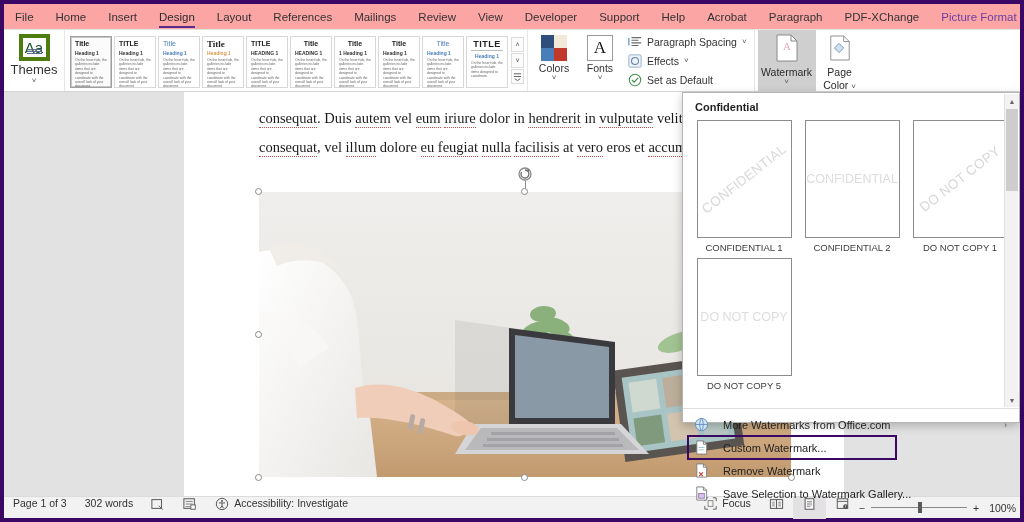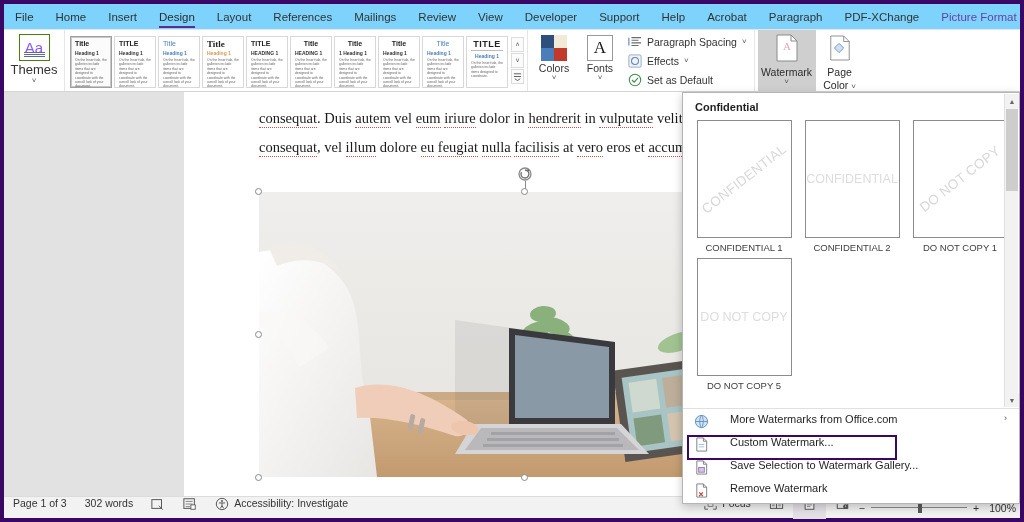--- a/index.html
+++ b/index.html
@@ -10,21 +10,21 @@
   }
   #app {
     position: absolute; inset: 0;
     border: 4px solid #3b0764;
     background: #ffffff;
   }
 
   
   .tabbar {
     position: absolute; left: 0; top: 0; right: 0; height: 26px;
-    background: #7dd3fc; display: flex; align-items: center;
+    background: #fca5a5; display: flex; align-items: center;
     border-bottom: 1px solid #e4e4e4;
   }
   .tab {
     font-size: 11.5px; color: #333333; padding: 5px 11px 4px;
     white-space: nowrap; position: relative; line-height: 15px;
   }
   .tab.active { color: #2b2b2b; }
   .tab.active::after {
     content: ""; position: absolute; left: 11px; right: 11px; bottom: 1px;
     height: 2px; background: #5b2d8e;
@@ -39,23 +39,23 @@
     display: flex; align-items: stretch;
   }
   .rgroup { display: flex; align-items: stretch; position: relative; padding: 0 3px; }
   .rgroup + .rgroup { border-left: 1px solid #e6e6e6; }
 
   .themes-btn {
     width: 54px; display: flex; flex-direction: column; align-items: center;
     justify-content: flex-start; padding-top: 4px; gap: 1px;
   }
   .themes-ico {
-    width: 31px; height: 27px; border: 1px solid #4d7c0f; background: #fdfdfd;
+    width: 31px; height: 27px; border: 4px solid #4d7c0f; background: #fdfdfd;
     display: flex; align-items: center; justify-content: center;
-    font-size: 15px; color: #8b5cf6; position: relative;
+    font-size: 15px; color: #14532d; position: relative;
   }
   .themes-ico::after {
     content: ""; position: absolute; left: 4px; right: 4px; bottom: 3px; height: 5px;
     background: repeating-linear-gradient(to bottom, #5f6d8c 0 1px, transparent 1px 2px);
   }
   .themes-lbl { font-size: 13px; color: #333; }
   .themes-car { font-size: 8px; color: #555; line-height: 6px; }
 
   
   .gallery {
@@ -137,21 +137,21 @@
     border: 1.3px solid #8a8a8a; background: #ffffff; z-index: 5;
   }
   .rot {
     position: absolute; left: 50%; top: -26px; margin-left: -8px;
     width: 16px; height: 16px; z-index: 5;
   }
   .rotstem { position: absolute; left: 50%; top: -11px; width: 1px; height: 11px; background: #8a8a8a; }
 
   
   .dropdown {
-    position: absolute; left: 678px; top: 88px; width: 338px; height: 412px;
+    position: absolute; left: 678px; top: 88px; width: 338px; height: 331px;
     background: #ffffff; border: 1px solid #b5b5b5;
     box-shadow: 0 3px 9px rgba(0,0,0,.22); z-index: 40;
   }
   .dd-scrollarea { position: absolute; left: 0; top: 0; right: 0; height: 315px; overflow: hidden; }
   .dd-head { font-size: 11px; font-weight: bold; color: #1f1f1f; padding: 8px 0 7px 12px; }
   .wgrid { display: flex; flex-wrap: wrap; padding-left: 7px; gap: 0; }
   .wcell { width: 108px; margin-bottom: 5px; }
   .wthumb {
     width: 95px; height: 118px; border: 1px solid #8c8c8c; background: #fff;
     position: relative; overflow: hidden; margin: 0 auto;
@@ -167,21 +167,21 @@
   }
   .wcap { font-size: 9.5px; color: #3d3d3d; text-align: center; padding-top: 4px; }
   .dd-sb {
     position: absolute; right: 1px; top: 1px; width: 14px; height: 313px; background: #f2f2f2;
     border-left: 1px solid #e0e0e0;
   }
   .dd-sb-btn { width: 14px; height: 14px; display: flex; align-items: center; justify-content: center; font-size: 7px; color: #666; background:#f2f2f2;}
   .dd-sb-thumb { position: absolute; left: 1px; top: 15px; width: 12px; height: 82px; background: #cdcdcd; }
   .dd-sep { position: absolute; left: 0; right: 0; top: 315px; height: 1px; background: #e0e0e0; }
   .dd-menu { position: absolute; left: 0; right: 0; top: 316px; bottom: 0; padding-top: 4px; }
-  .mi { display: flex; height: 23px; padding-left: 10px; gap: 21px; position: relative; }
+  .mi { display: flex; align-items: center; height: 23px; padding-left: 10px; gap: 14px; position: relative; }
   .mi-ic { width: 16px; height: 16px; display: flex; align-items: center; justify-content: center; }
   .mi-lbl { font-size: 11px; color: #1f1f1f; }
   .mi-arrow { position: absolute; right: 12px; font-size: 9px; color: #555; }
   .mi.hl { }
   .mi.hl .hlbox {
     position: absolute; left: 4px; right: 122px; top: -1px; bottom: -1px;
     border: 2px solid #3b0764; pointer-events: none;
   }
 
   
@@ -575,35 +575,35 @@
             </svg>
         </span>
         <span class="mi-lbl">Custom Watermark...</span>
       </div>
 
       <div class="mi">
         <span class="mi-ic">
           <svg width="15" height="15" viewBox="0 0 16 16">
               <path d="M3 1 H10 L13.5 4.5 V15 H3 Z" fill="#fff" stroke="#7d7d7d" stroke-width="1"></path>
               <path d="M10 1 V4.5 H13.5" fill="none" stroke="#7d7d7d" stroke-width="1"></path>
-              <rect x="5" y="8" width="6" height="5" fill="#d9c4e8" stroke="#8f6fae" stroke-width=".9"></rect>
+              <path d="M5.5 10 L9.5 14 M9.5 10 L5.5 14" stroke="#c0392b" stroke-width="1.2"></path>
             </svg>
         </span>
-        <span class="mi-lbl">Save Selection to Watermark Gallery...</span>
+        <span class="mi-lbl">Remove Watermark</span>
       </div>
 
       <div class="mi">
         <span class="mi-ic">
           <svg width="15" height="15" viewBox="0 0 16 16">
               <path d="M3 1 H10 L13.5 4.5 V15 H3 Z" fill="#fff" stroke="#7d7d7d" stroke-width="1"></path>
               <path d="M10 1 V4.5 H13.5" fill="none" stroke="#7d7d7d" stroke-width="1"></path>
-              <path d="M5.5 10 L9.5 14 M9.5 10 L5.5 14" stroke="#c0392b" stroke-width="1.2"></path>
+              <rect x="5" y="8" width="6" height="5" fill="#d9c4e8" stroke="#8f6fae" stroke-width=".9"></rect>
             </svg>
         </span>
-        <span class="mi-lbl">Remove Watermark</span>
+        <span class="mi-lbl">Save Selection to Watermark Gallery...</span>
       </div>
 
     </div>
   </div>
 
   <div class="status">
     <div class="st">
         <span>Page 1 of 3</span>
       </div>
     <div class="st">

